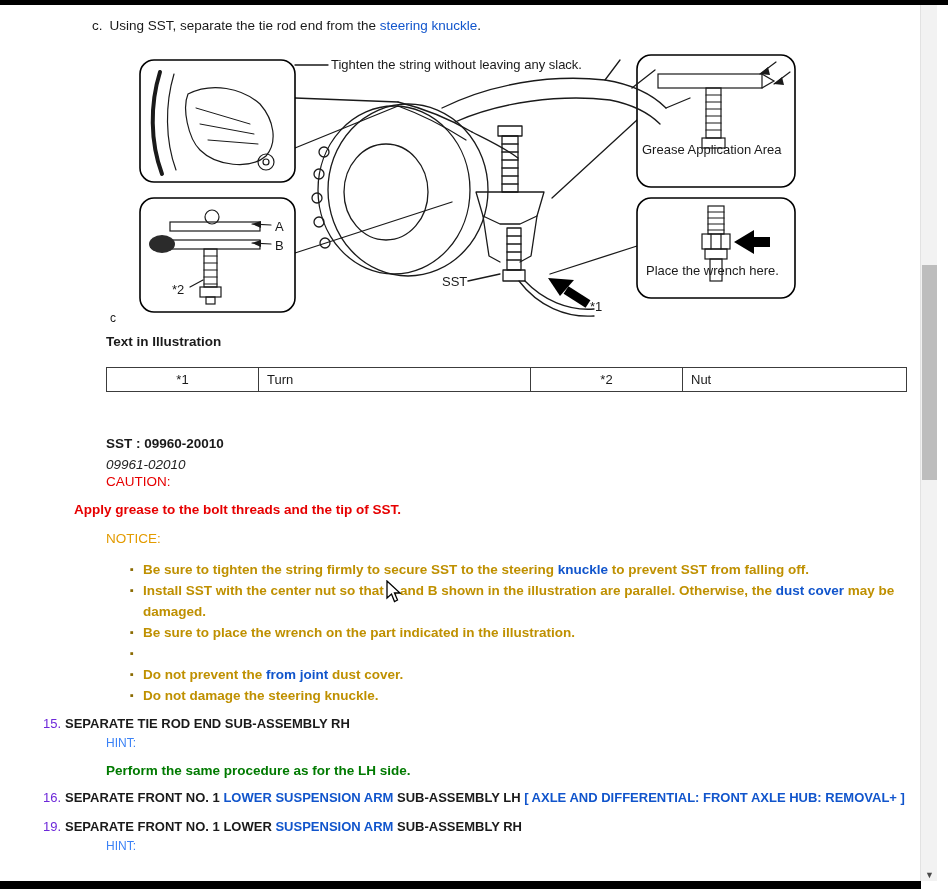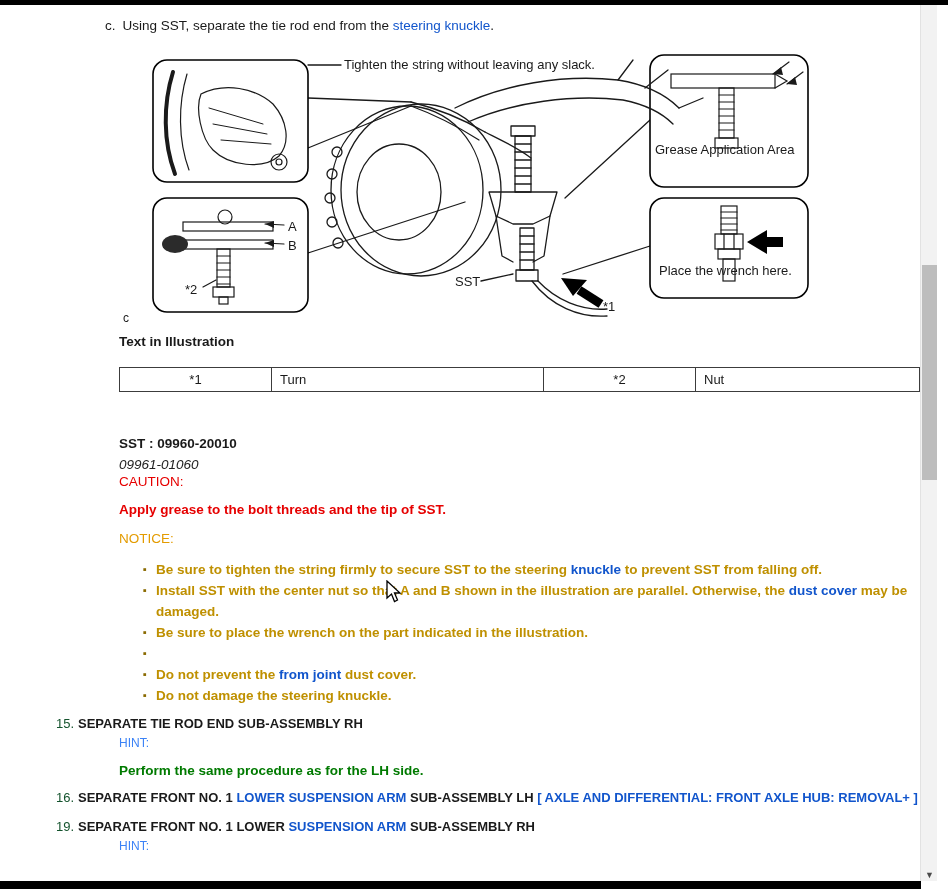--- a/index.html
+++ b/index.html
@@ -1,21 +1,21 @@
 <!DOCTYPE html>
 <html><head>
 <meta charset="utf-8">
 <style>
   * { margin:0; padding:0; box-sizing:border-box; }
   html,body { width:948px; height:889px; background:#ffffff; overflow:hidden; position:relative;
               font-family:"Liberation Sans", sans-serif; color:#1a1a1a; }
   .top-bar { position:absolute; top:0; left:0; width:948px; height:5px; background:#000; }
   .bottom-bar { position:absolute; bottom:0; left:0; width:921px; height:8px; background:#000; }
 
-  .content { position:absolute; top:5px; left:13px; width:921px; }
+  .content { position:absolute; top:5px; left:0; width:921px; }
 
   .step-c-line { margin:13px 0 0 92px; font-size:13.5px; }
   .marker { margin-right:7px; }
   .link { color:#1155CC; text-decoration:none; cursor:pointer; }
 
   .illustration { display:block; margin:17px 0 0 100px; }
   .slbl { font-family:"Liberation Sans", sans-serif; font-size:13px; fill:#1a1a1a; }
   .small { font-size:12px; }
 
   .fig-title { margin:4px 0 0 106px; font-weight:bold; font-size:13.5px; }
@@ -24,30 +24,30 @@
   .fig-table td { border:1px solid #3c3c3c; padding:3px 8px; height:24px; }
   .fig-table .c1 { width:152px; text-align:center; }
   .fig-table .c2 { width:272px; }
   .fig-table .c3 { width:152px; text-align:center; }
   .fig-table .c4 { width:224px; }
 
   .sst-line1 { margin:44px 0 0 106px; font-weight:bold; font-size:13.5px; }
   .sst-line2 { margin:6px 0 0 106px; font-style:italic; font-size:13.5px; color:#222; }
 
   .caution-label { margin:2px 0 0 106px; color:#E60000; font-size:13.5px; }
-  .caution-text  { margin:13px 0 0 106px; color:#E60000; font-weight:bold; font-size:13.5px; }
+  .caution-text  { margin:13px 0 0 74px; color:#E60000; font-weight:bold; font-size:13.5px; }
 
   .notice-label { margin:14px 0 0 106px; color:#E39B00; font-size:13.5px; }
   .notice-list  { margin:13px 0 0 130px; width:768px; }
   .notice-item  { display:flex; gap:9px; font-size:13.5px; font-weight:bold; color:#BF9000; line-height:21px; }
   .bullet { font-size:11px; line-height:21px; color:#8a6a00; flex:0 0 auto; }
   .notice-item .link { font-weight:bold; }
 
   .step-row { margin:10px 0 0 43px; font-size:13px; white-space:nowrap; }
-  .step-num { display:inline-block; width:22px; color:#14532d; }
+  .step-num { display:inline-block; width:22px; color:#6d28d9; }
   .step-title { font-weight:bold; }
 
   .hint-label { margin:5px 0 0 106px; color:#3b82f6; font-size:12px; }
   .hint-text  { margin:13px 16px 0 106px; color:#007A00; font-weight:bold; font-size:13.5px; }
   .mt12 { margin-top:12px; }
   .mt14 { margin-top:14px; }
 
   .scrollbar { position:absolute; top:5px; right:11px; width:17px; height:876px;
                background:#f2f2f2; border-left:1px solid #e2e2e2; }
   .scroll-thumb { position:absolute; top:260px; left:1px; width:15px; height:215px; background:#bdbdbd; }
@@ -183,21 +183,21 @@
         <tr>
       <td class="c1">*1</td>
       <td class="c2">Turn</td>
       <td class="c3">*2</td>
       <td class="c4">Nut</td>
     </tr>
   </tbody>
     </table>
 
   <div class="sst-line1">SST : 09960-20010</div>
-  <div class="sst-line2">09961-01060</div>
+  <div class="sst-line2">09961-02010</div>
 
   <div class="caution-label">CAUTION:</div>
   <div class="caution-text">Apply grease to the bolt threads and the tip of SST.</div>
 
   <div class="notice-label">NOTICE:</div>
 
   <div class="notice-list">
     <div class="notice-item">
       <span class="bullet">▪</span>
       <span><span>Be sure to tighten the string firmly to secure SST to the steering </span><a class="link">knuckle</a><span> to prevent SST from falling off.</span></span>

